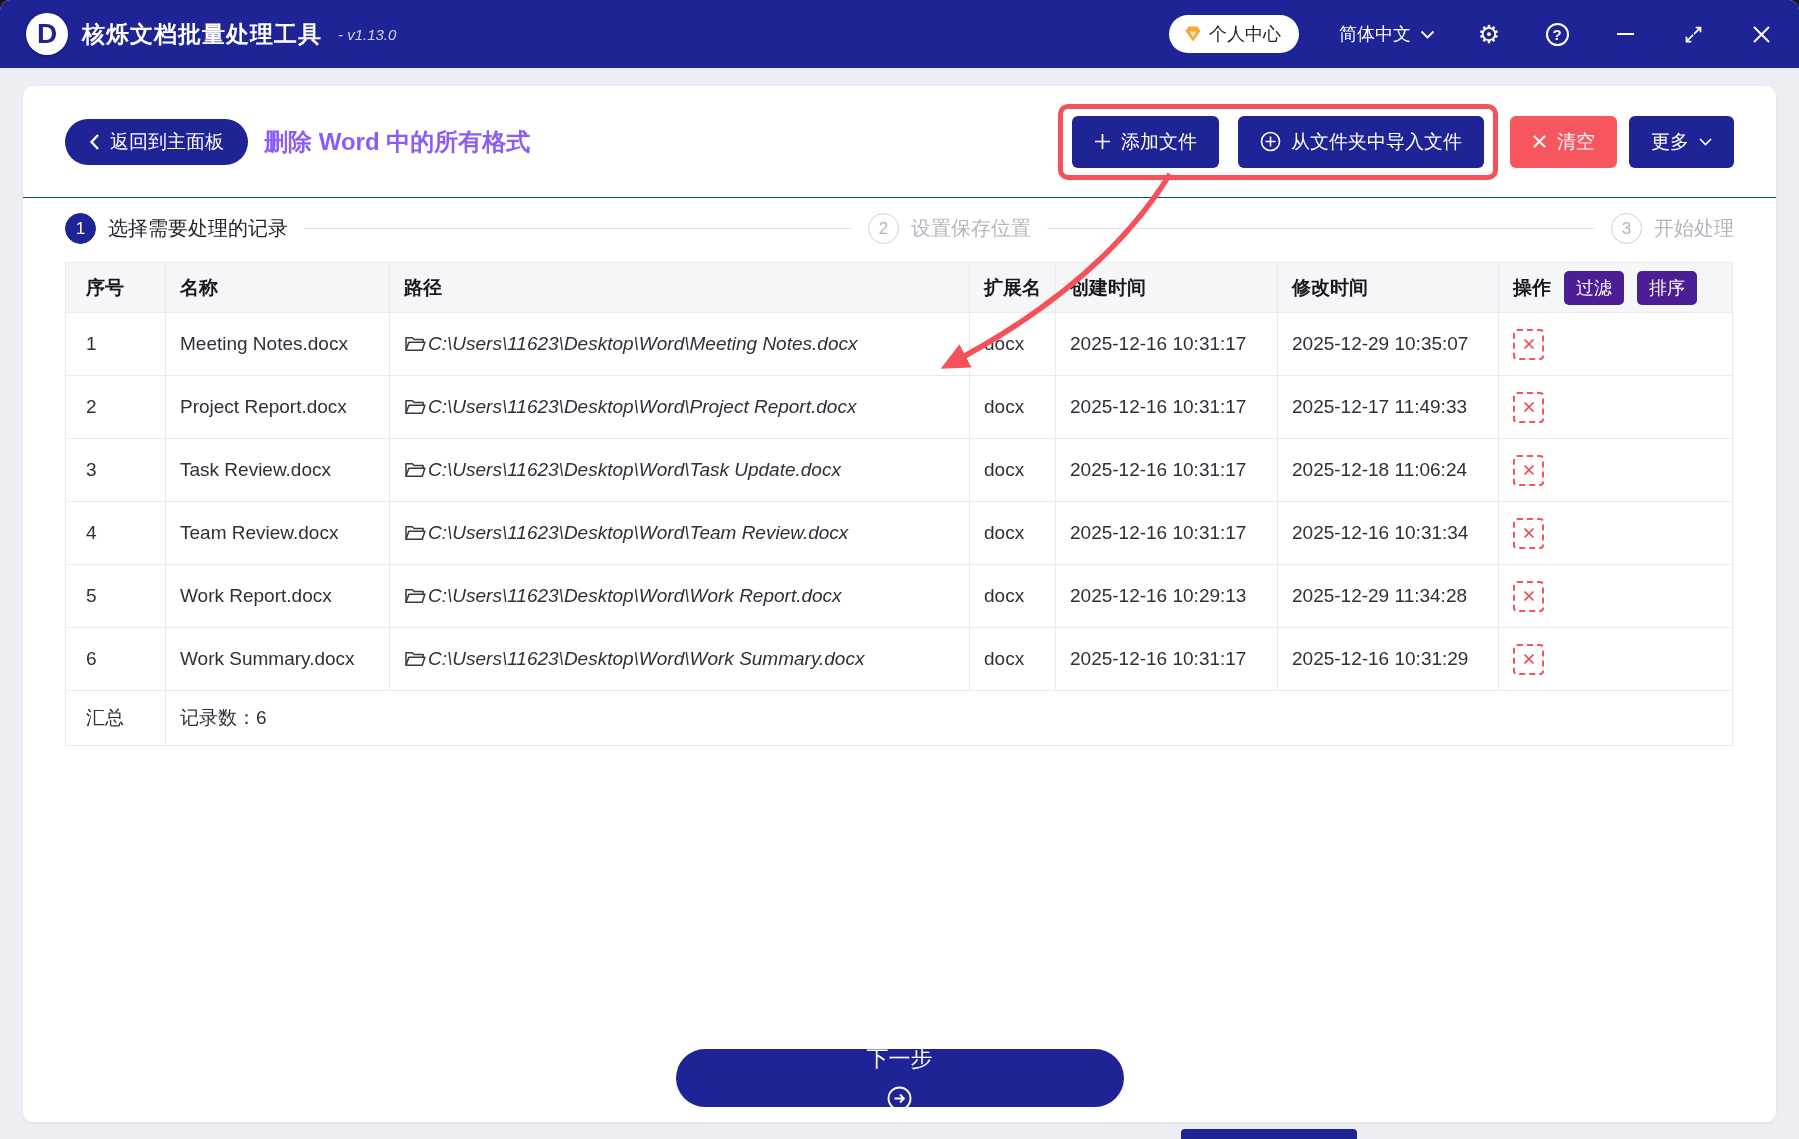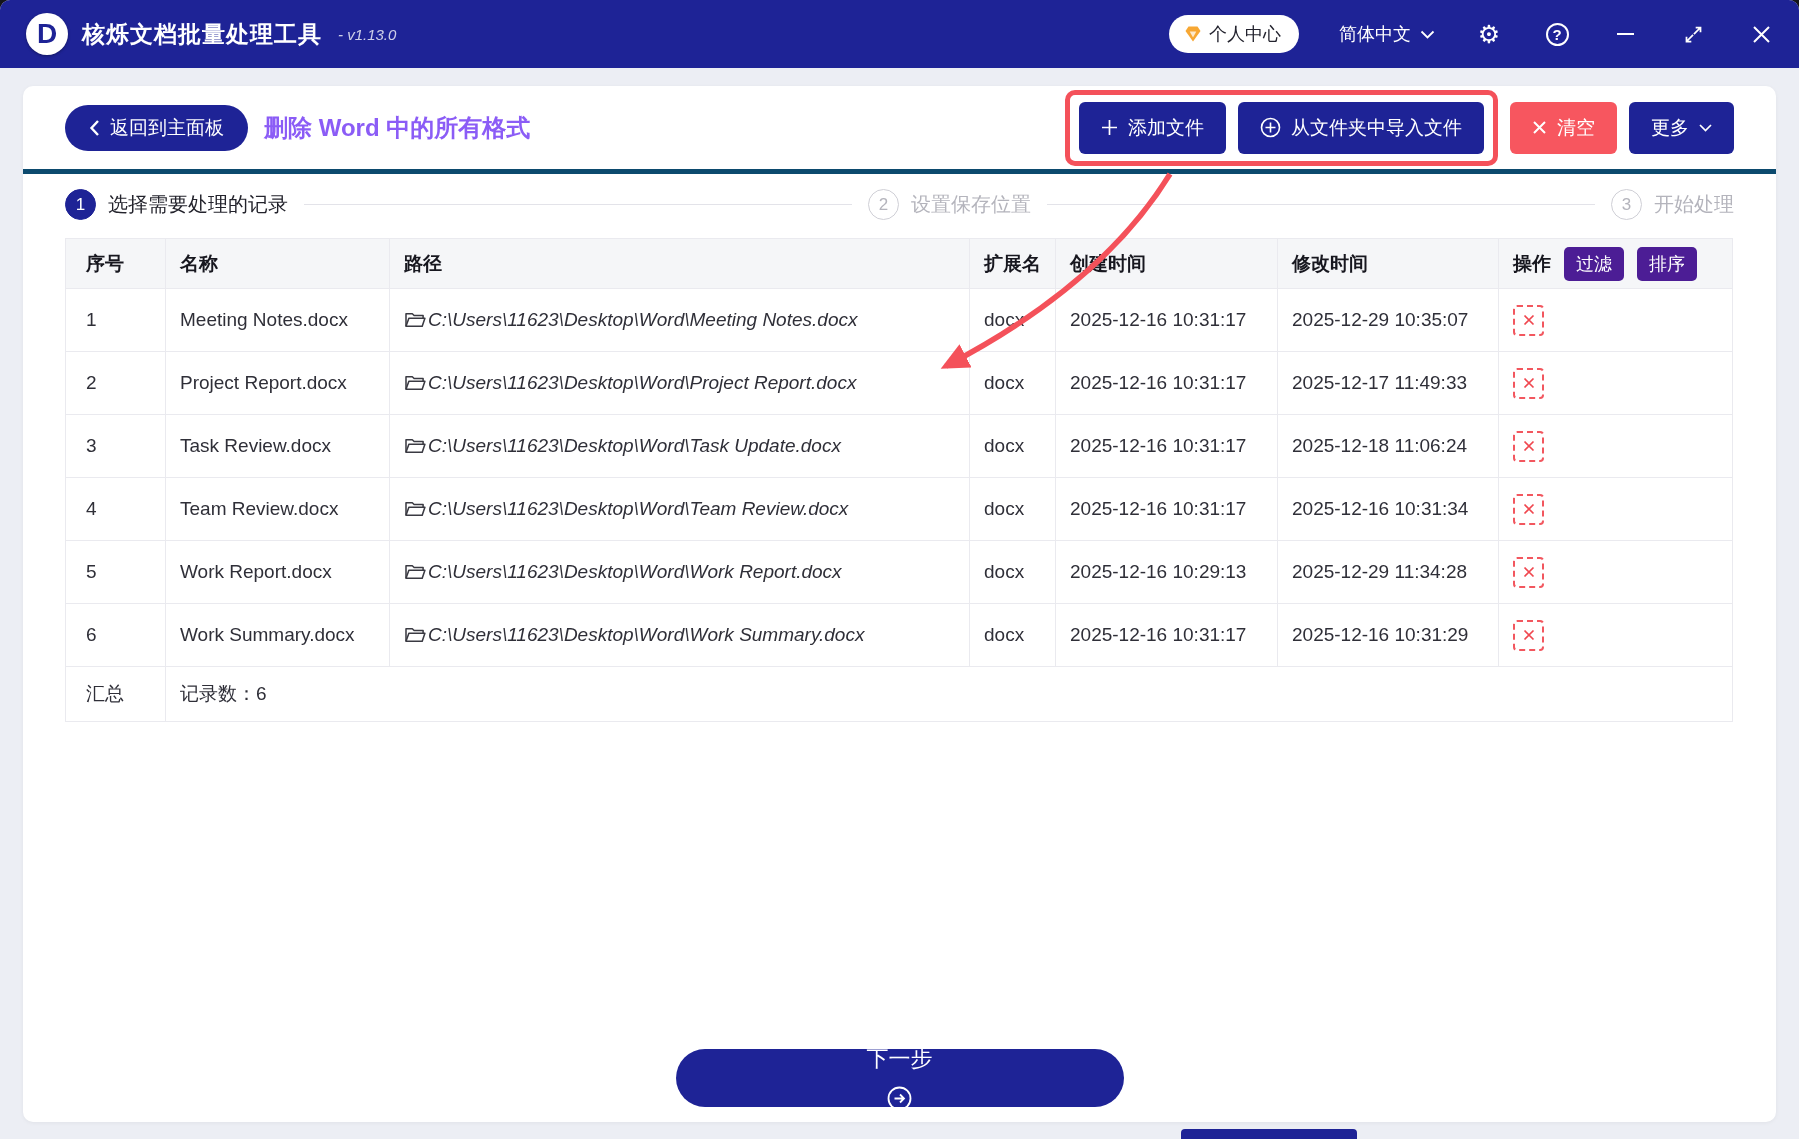--- a/index.html
+++ b/index.html
@@ -16,26 +16,26 @@
   .tb-right { display:flex; align-items:center; gap:40px; }
   .pc-badge { background:#fff; height:38px; border-radius:19px; display:flex; align-items:center; gap:4px; padding:0 18px 0 12px; color:#23232e; font-size:18px; cursor:pointer; }
   .lang { display:flex; align-items:center; gap:9px; color:#fff; font-size:18px; cursor:pointer; }
   .tb-icon { color:#fff; cursor:pointer; display:flex; align-items:center; justify-content:center; width:28px; height:28px; font-size:25px; }
   .help-circle { width:23px; height:23px; border:2px solid #fff; border-radius:50%; color:#fff; font-size:15px; display:flex; align-items:center; justify-content:center; font-weight:bold; }
   .min-bar { width:17px; height:2px; background:#fff; }
 
   
   .content { flex:1; padding:18px 23px 17px; position:relative; }
   .card { position:relative; width:100%; height:100%; background:#fff; border-radius:10px; box-shadow:0 1px 4px rgba(0,0,0,.05); }
-  .card-header { display:flex; align-items:center; justify-content:space-between; padding:0 42px; height:88px; border-bottom:5px solid #0c4a6e; }
+  .card-header { display:flex; align-items:center; justify-content:space-between; padding:0 42px; height:112px; border-bottom:1px solid #0c4a6e; }
   .ch-left { display:flex; align-items:center; gap:16px; }
   .back-btn { display:flex; align-items:center; gap:10px; background:#1e2396; color:#fff; height:46px; padding:0 24px; border:none; border-radius:23px; font-size:19px; cursor:pointer; font-family:inherit; }
   .page-title { font-size:24px; font-weight:bold; color:#8b5cf6; }
   .ch-right { display:flex; align-items:center; gap:12px; }
-  .highlight-group { display:flex; align-items:flex-start; gap:12px; border:5px solid #f4515a; border-radius:10px; padding:7px 9px; }
+  .highlight-group { display:flex; align-items:flex-start; gap:19px; border:5px solid #f4515a; border-radius:10px; padding:7px 9px; }
   .btn { display:flex; align-items:center; gap:10px; border:none; border-radius:6px; height:52px; font-size:19px; color:#fff; background:#1e2396; padding:0 22px; cursor:pointer; font-family:inherit; white-space:nowrap; }
   .btn.danger { background:#f7565f; }
 
   
   .steps { display:flex; align-items:center; padding:15px 42px 12px 42px; gap:16px; }
   .step { display:flex; align-items:center; gap:12px; flex:none; }
   .step-circle { width:31px; height:31px; border-radius:50%; border:1px solid #cfcfd6; color:#b4b4bc; font-size:17px; display:flex; align-items:center; justify-content:center; background:#fff; }
   .step-label { font-size:20px; color:#b4b4bc; }
   .step.active .step-circle { background:#1e2396; border-color:#1e2396; color:#fff; }
   .step.active .step-label { color:#23232c; }

